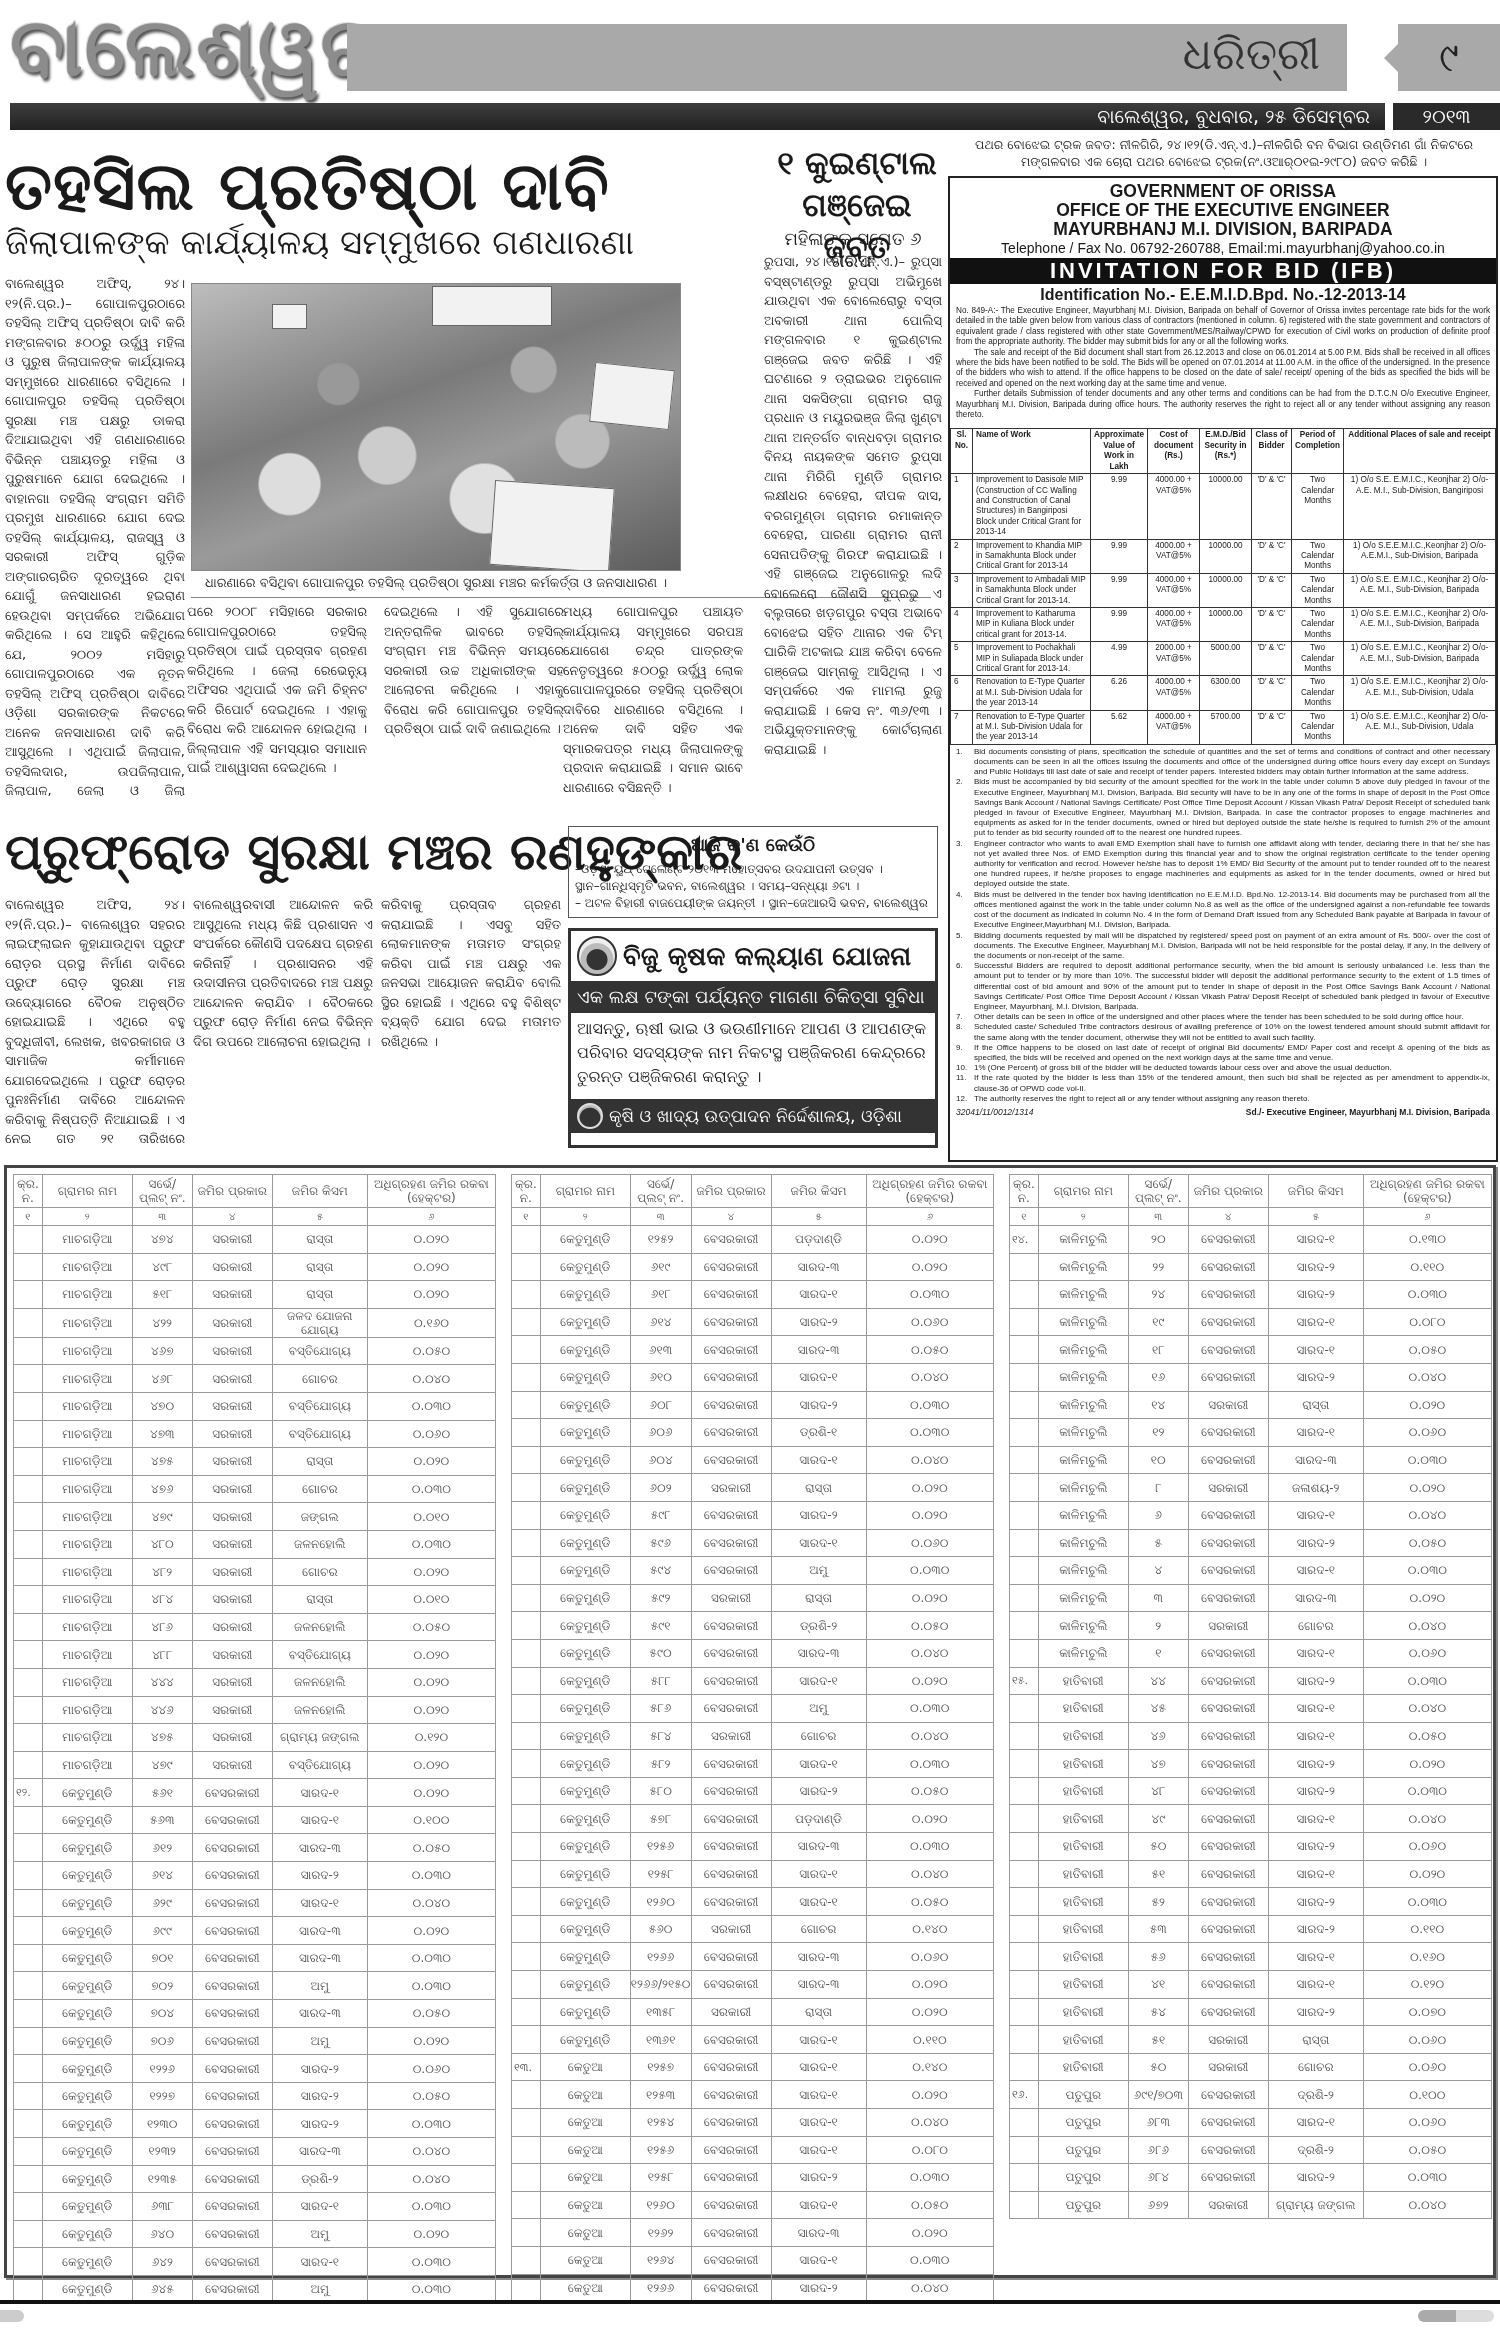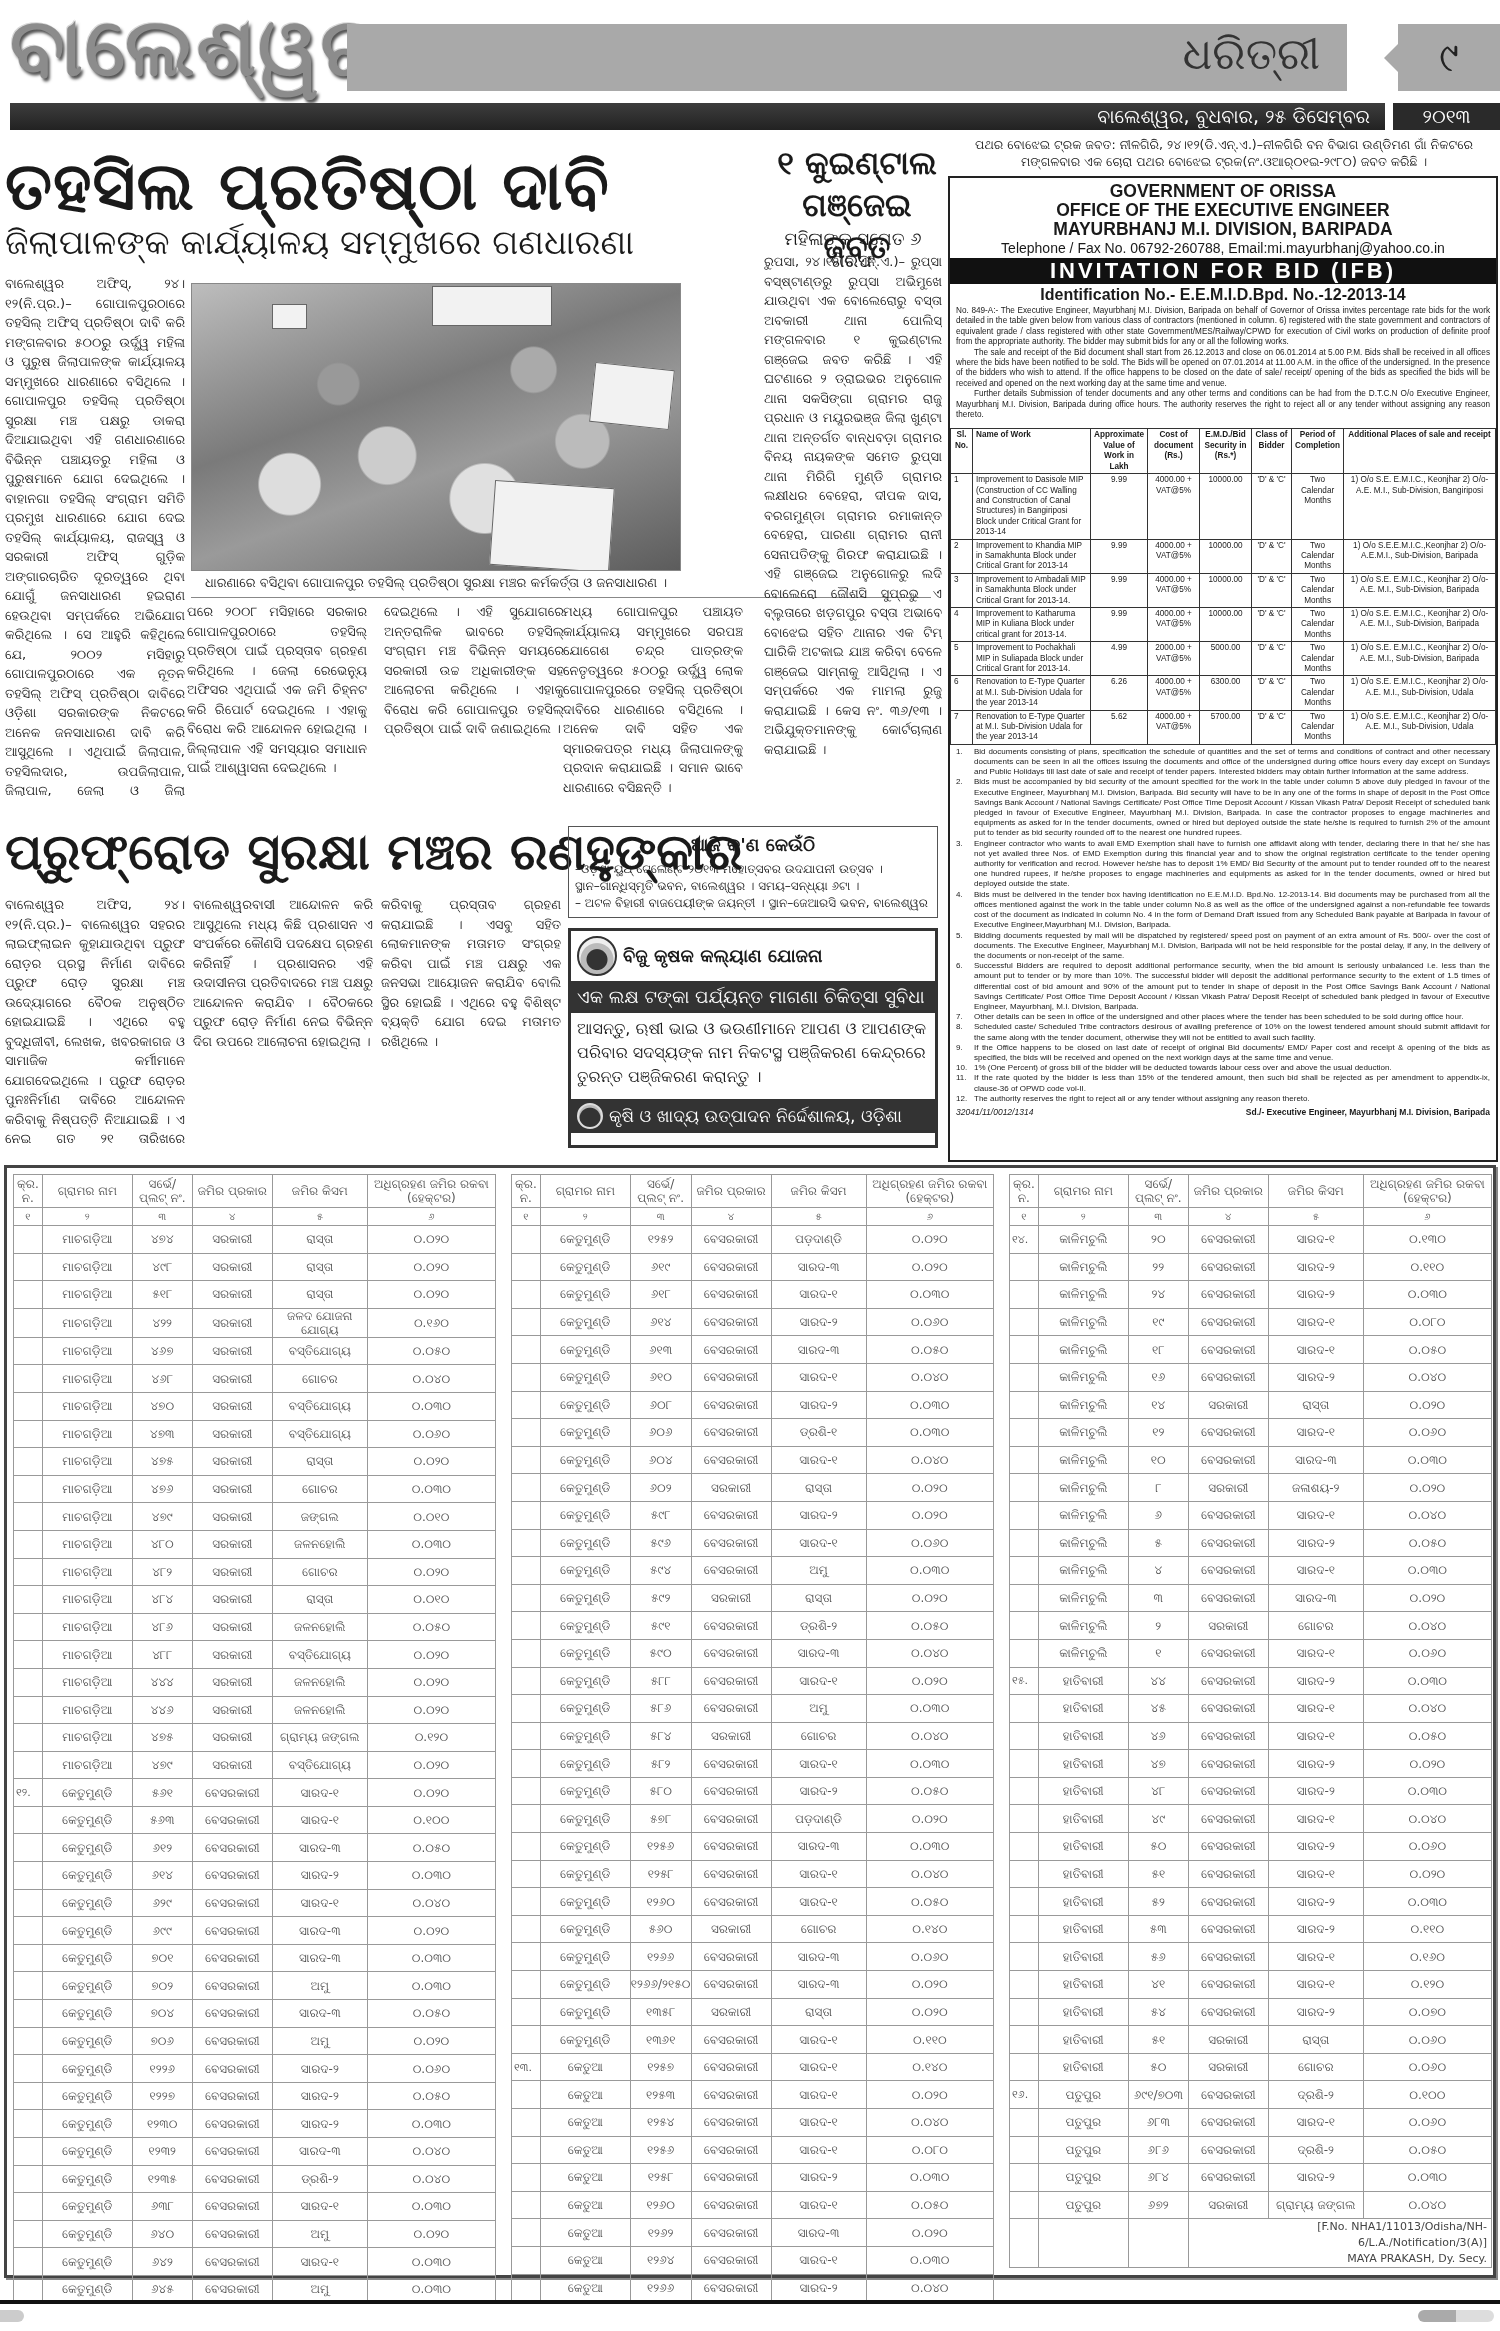--- a/index.html
+++ b/index.html
@@ -39,21 +39,21 @@
   .cond li { list-style: none; display: flex; }
   .cond li .n { width: 18px; flex: 0 0 18px; }
   .t-foot { display: flex; justify-content: space-between; font-size: 8.5px; margin-top: 3px; }
   .t-foot .ref { font-style: italic; }
   .t-foot .sig { font-weight: bold; }
   .headline2 { position: absolute; left: 5px; top: 823px; font-size: 50px; font-weight: bold; }
   .aaji-box { position: absolute; left: 568px; top: 826px; width: 370px; height: 92px; border: 1px solid #555; padding: 2px 6px; }
   .aaji-title { text-align: center; font-size: 18px; font-weight: bold; line-height: 32px; }
   .aaji-line { font-size: 12px; line-height: 17px; white-space: nowrap; overflow: hidden; }
   .ad-box { position: absolute; left: 568px; top: 928px; width: 370px; height: 220px; border: 3px solid #333; background: #fff; }
-  .ad-title { height: 50px; display: flex; align-items: center; padding: 0 6px; font-size: 18px; font-weight: bold; }
+  .ad-title { height: 50px; display: flex; align-items: center; padding: 0 6px; font-size: 26px; font-weight: bold; }
   .ad-emblem { width: 40px; height: 40px; border-radius: 50%; border: 2px solid #333; background: radial-gradient(circle at 50% 60%,#333 0 10px,#bbb 11px 16px,#eee 17px); margin-right: 6px; flex: 0 0 40px; }
   .ad-band { background: #333; color: #fff; font-size: 18px; line-height: 32px; padding: 0 6px; white-space: nowrap; }
   .ad-body { font-size: 16px; line-height: 24px; padding: 4px 6px; height: 86px; }
   .ad-foot { background: #333; color: #fff; font-size: 17px; line-height: 34px; padding: 0 6px; display: flex; align-items: center; }
   .ad-foot .ad-emblem { width: 26px; height: 26px; flex: 0 0 26px; border-color: #ddd; }
   .land-wrap { position: absolute; left: 4px; top: 1165px; width: 1492px; height: 1113px; border: 3px solid #444; box-shadow: 2px 2px 0 #888; }
   .land-col { position: absolute; top: 6px; height: 1098px; }
   table.land { width: 100%; border-collapse: collapse; font-size: 12px; color: #555; }
   table.land th, table.land td { border: 1px solid #999; text-align: center; font-weight: normal; }
   table.land thead th { line-height: 14px; padding: 2px 3px; }
@@ -1252,29 +1252,20 @@
             <td>୦.୦୩୦</td>
           </tr>
           <tr>
             <td class="sl"></td>
             <td>ପତୁପୁର</td>
             <td>୬୭୨</td>
             <td>ସରକାରୀ</td>
             <td>ଗ୍ରାମ୍ୟ ଜଙ୍ଗଲ</td>
             <td>୦.୦୪୦</td>
           </tr>
-          <tr>
-            <td></td>
-            <td></td>
-            <td></td>
-            <td colspan="3" class="ref-cell">
-              <div>[F.No. NHA1/11013/Odisha/NH-6/L.A./Notification/3(A)]</div>
-              <div>MAYA PRAKASH, Dy. Secy.</div>
-            </td>
-          </tr>
         </tbody>
       </table>
     </div>
 </div>
 
 <div class="bottom-rule"></div>
 <div class="bottom-pill-l"></div>
 <div class="bottom-pill-r"></div>
 
 </body></html>

